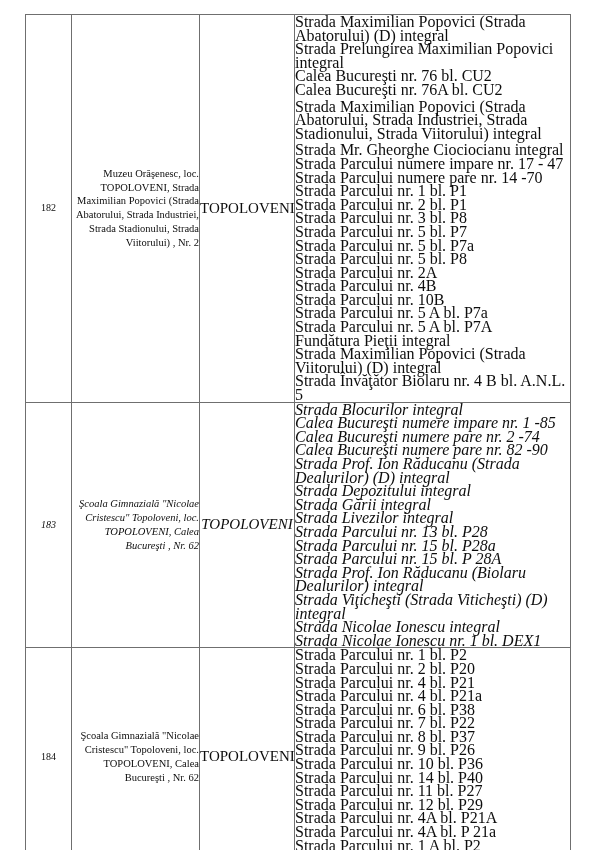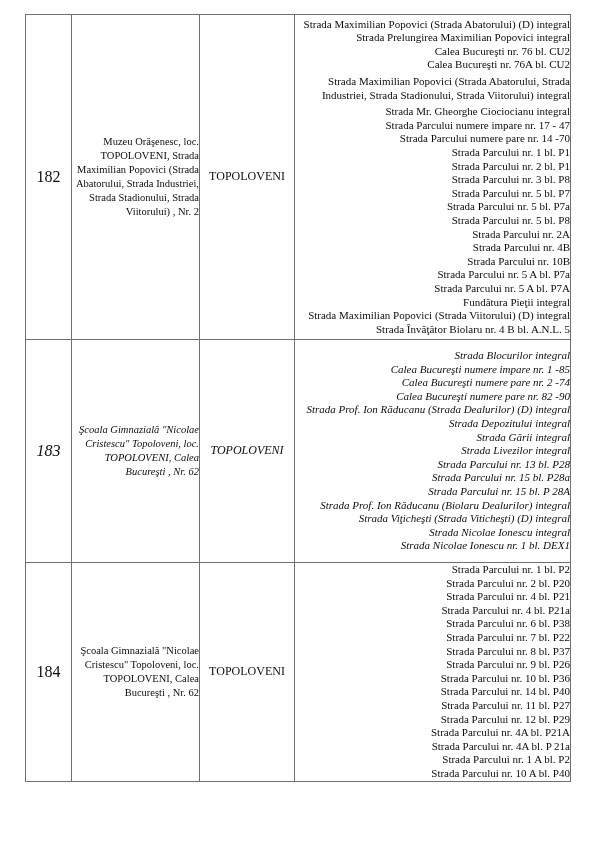--- a/index.html
+++ b/index.html
@@ -34,40 +34,40 @@
     padding: 0;
     background: #ffffff;
   }
   col.c-idx   { width: 46px; }
   col.c-unit  { width: 128px; }
   col.c-loc   { width: 95px; }
   col.c-addr  { width: 276px; }
 
   .cell-idx {
     text-align: center;
-    font-size: 16px;
+    font-size: 10px;
     line-height: 1.25;
     vertical-align: middle;
   }
   .cell-unit {
     text-align: right;
     font-size: 10.5px;
     line-height: 1.32;
     padding: 4px 5px;
     vertical-align: middle;
   }
   .cell-loc {
     text-align: center;
-    font-size: 12px;
+    font-size: 15px;
     line-height: 1.3;
     vertical-align: middle;
   }
   .cell-addr {
-    text-align: right;
-    font-size: 11px;
+    text-align: left;
+    font-size: 16px;
     line-height: 1.0;
     padding: 6px 4px 6px 7px;
     vertical-align: top;
   }
   .addr-group {
     margin: 0 0 3px 0;
     padding: 0;
   }
   .addr-group:last-child { margin-bottom: 0; }
   .addr-line {

